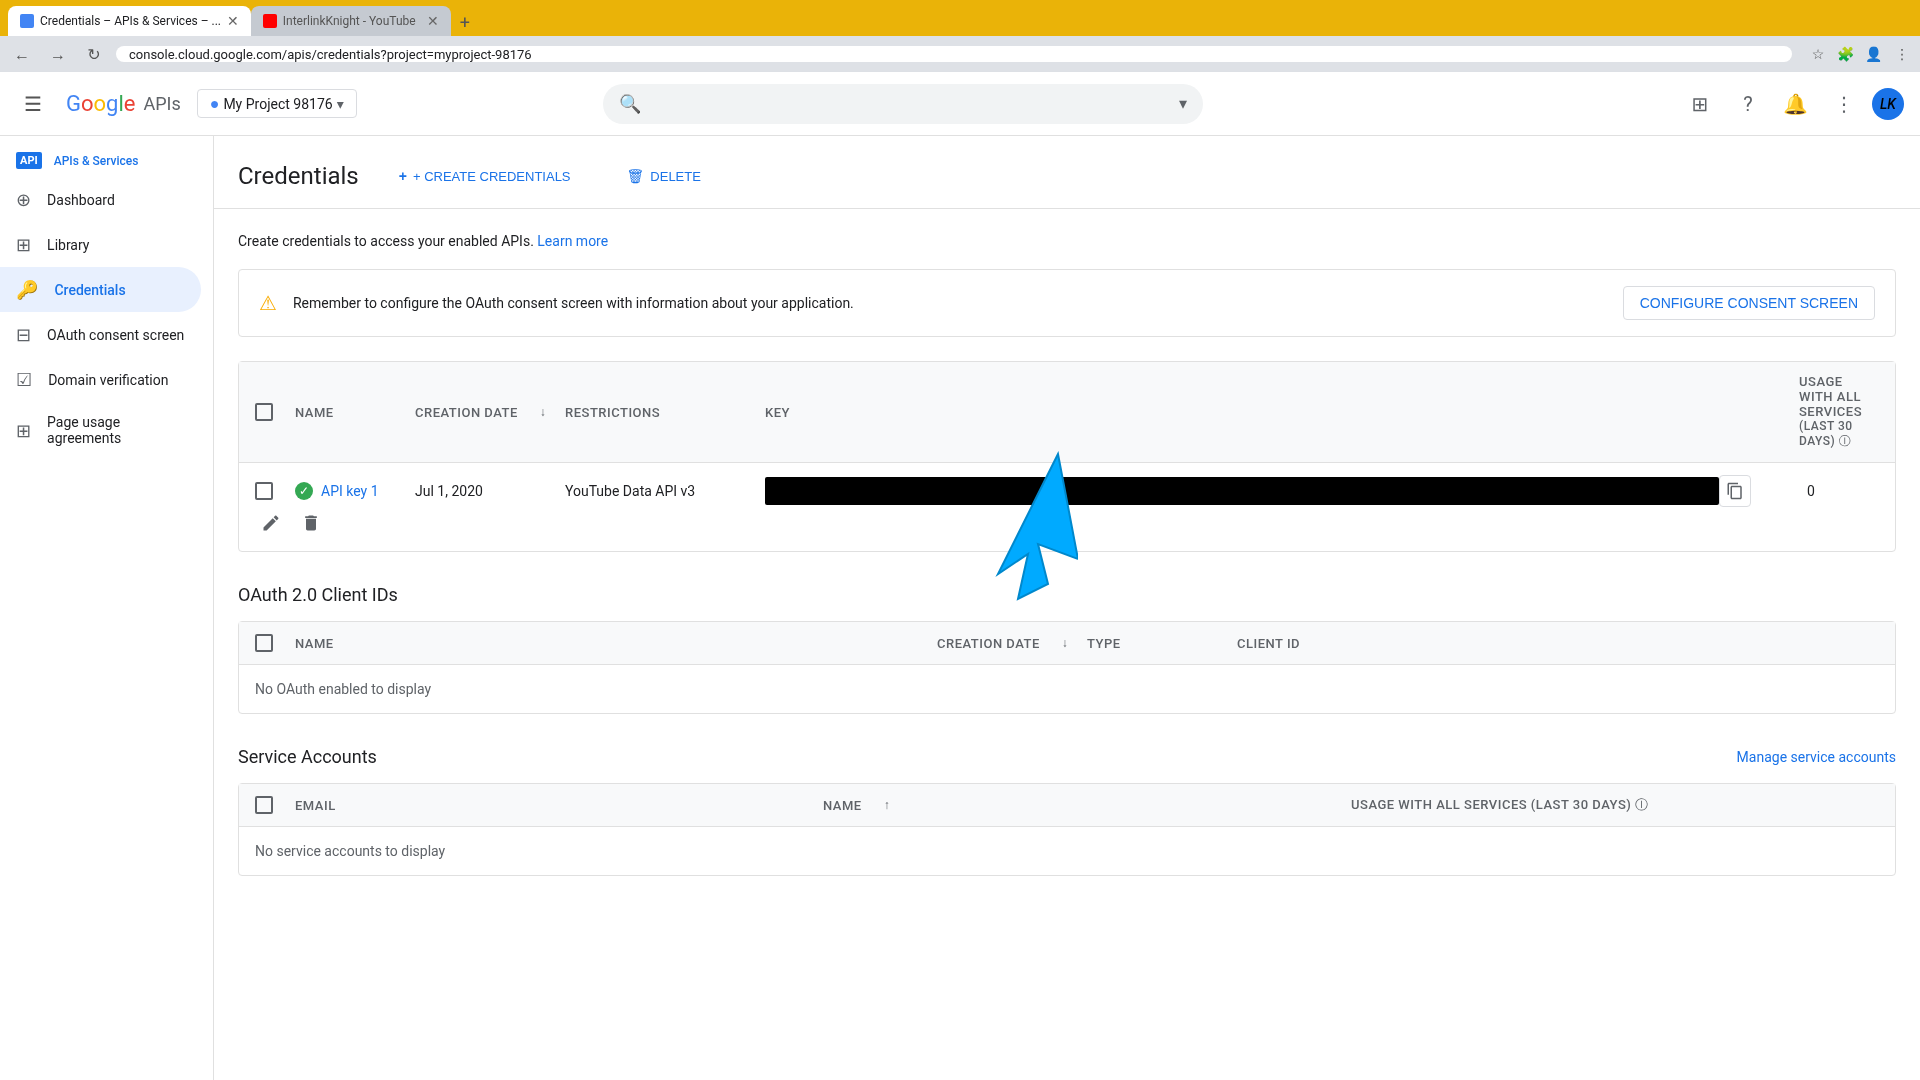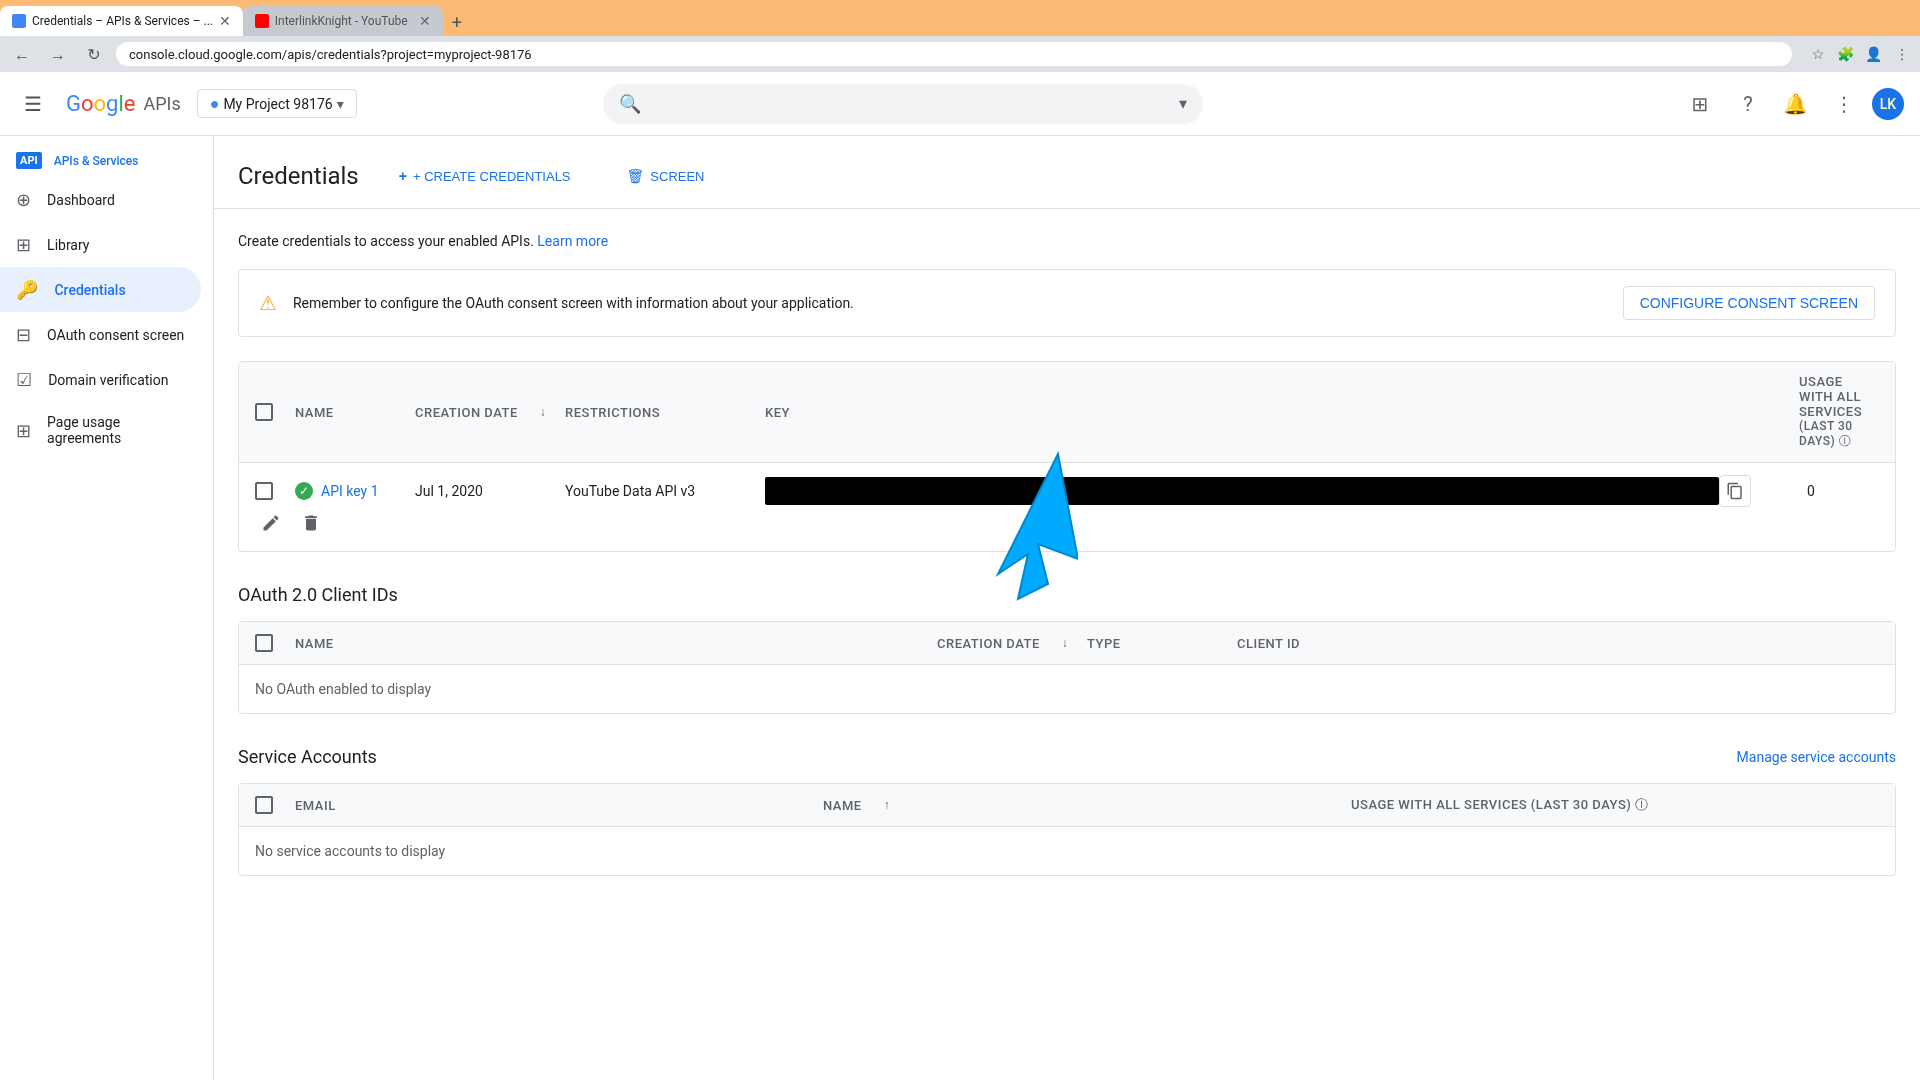--- a/index.html
+++ b/index.html
@@ -1,29 +1,29 @@
 <!DOCTYPE html>
 <html><head>
   <meta charset="utf-8">
   <style>
     * { margin: 0; padding: 0; box-sizing: border-box; }
     body { font-family: 'Roboto', Arial, sans-serif; background: #fff; font-size: 14px; color: #202124; overflow: hidden; }
 
     
     .browser-chrome { background: #dee1e6; height: 72px; }
-    .tab-bar { display: flex; align-items: flex-end; height: 36px; background: #fdba74; padding: 0 0; }
+    .tab-bar { display: flex; align-items: flex-end; height: 36px; background: #eab308; padding: 0 8px; }
     .tab { display: flex; align-items: center; background: #fff; border-radius: 8px 8px 0 0; padding: 0 12px; height: 30px; font-size: 12px; color: #202124; min-width: 200px; gap: 6px; }
     .tab.inactive { background: #c5cad1; color: #555; }
     .tab-favicon { width: 14px; height: 14px; background: #4285f4; border-radius: 2px; display: inline-block; }
     .tab-favicon.yt { background: #ff0000; }
     .tab-close { margin-left: auto; color: #666; cursor: pointer; font-size: 14px; }
     .new-tab { width: 28px; height: 28px; display: flex; align-items: center; justify-content: center; border-radius: 50%; color: #555; font-size: 18px; cursor: pointer; }
     .browser-toolbar { display: flex; align-items: center; height: 36px; background: #dee1e6; padding: 0 8px; gap: 8px; }
     .nav-btn { width: 28px; height: 28px; display: flex; align-items: center; justify-content: center; border-radius: 50%; color: #555; font-size: 16px; cursor: pointer; }
-    .address-bar { flex: 1; height: 24px; background: #fff; border-radius: 13px; display: flex; align-items: center; padding: 0 12px; font-size: 13px; color: #202124; border: 1px solid transparent; }
+    .address-bar { flex: 1; height: 16px; background: #fff; border-radius: 13px; display: flex; align-items: center; padding: 0 12px; font-size: 13px; color: #202124; border: 1px solid transparent; }
     .address-bar-icons { display: flex; gap: 8px; align-items: center; margin-left: 8px; color: #555; }
     .addr-icon { font-size: 14px; width: 20px; height: 20px; display: flex; align-items: center; justify-content: center; cursor: pointer; }
 
     
     .app { display: flex; flex-direction: column; height: calc(100vh - 72px); }
     .top-bar { height: 64px; background: #fff; display: flex; align-items: center; padding: 0 16px; border-bottom: 1px solid #e0e0e0; gap: 16px; box-shadow: 0 1px 2px rgba(0,0,0,0.1); }
     .hamburger { font-size: 20px; color: #555; cursor: pointer; padding: 8px; }
     .google-apis-logo { display: flex; align-items: center; gap: 8px; }
     .google-text { font-size: 22px; color: #4285f4; font-weight: 400; }
     .google-text span:nth-child(2) { color: #ea4335; }
@@ -32,21 +32,21 @@
     .google-text span:nth-child(5) { color: #34a853; }
     .google-text span:nth-child(6) { color: #ea4335; }
     .apis-text { font-size: 18px; color: #5f6368; font-weight: 400; }
     .project-selector { display: flex; align-items: center; gap: 4px; background: transparent; border: 1px solid #dadce0; border-radius: 4px; padding: 4px 12px; cursor: pointer; color: #202124; font-size: 14px; }
     .search-bar { flex: 1; max-width: 600px; display: flex; align-items: center; background: #f1f3f4; border-radius: 24px; padding: 0 16px; height: 40px; gap: 12px; margin: 0 auto; }
     .search-icon { color: #5f6368; font-size: 18px; }
     .search-input { flex: 1; border: none; background: transparent; outline: none; font-size: 14px; color: #202124; }
     .search-arrow { color: #5f6368; font-size: 16px; }
     .top-bar-right { display: flex; align-items: center; gap: 8px; margin-left: auto; }
     .icon-btn { width: 40px; height: 40px; display: flex; align-items: center; justify-content: center; border-radius: 50%; cursor: pointer; color: #5f6368; font-size: 20px; }
-    .avatar { width: 32px; height: 32px; background: #1a73e8; border-radius: 50%; display: flex; align-items: center; justify-content: center; color: #fef9c3; font-size: 14px; font-weight: 500; cursor: pointer; }
+    .avatar { width: 32px; height: 32px; background: #1a73e8; border-radius: 50%; display: flex; align-items: center; justify-content: center; color: #000000; font-size: 14px; font-weight: 500; cursor: pointer; font-style: italic; }
 
     .main-content { display: flex; flex: 1; overflow: hidden; }
 
     
     .sidebar { width: 214px; background: #fff; border-right: 1px solid #e0e0e0; overflow-y: auto; padding: 8px 0; flex-shrink: 0; }
     .api-badge { display: flex; align-items: center; gap: 12px; padding: 8px 16px; color: #1a73e8; font-size: 12px; font-weight: 500; }
     .api-box { background: #1a73e8; color: #fff; font-size: 11px; font-weight: 700; padding: 2px 4px; border-radius: 2px; }
     .sidebar-item { display: flex; align-items: center; gap: 16px; padding: 12px 16px; cursor: pointer; color: #202124; font-size: 14px; border-radius: 0 24px 24px 0; margin-right: 12px; }
     .sidebar-item.active { background: #e8f0fe; color: #1a73e8; font-weight: 500; }
     .sidebar-icon { font-size: 18px; color: #5f6368; }
@@ -196,21 +196,21 @@
 
     <div class="page-content">
       <div class="page-header">
         <h1 class="page-title">Credentials</h1>
         <button class="btn-create">
           <span style="font-weight:700;">+</span>
           <span style="font-size:13px; font-weight:500; color:#1a73e8;">+ CREATE CREDENTIALS</span>
         </button>
         <button class="btn-delete">
           <span>🗑</span>
-          <span style="font-size:13px; font-weight:500; color:#1a73e8;">SCREEN</span>
+          <span style="font-size:13px; font-weight:500; color:#1a73e8;">DELETE</span>
         </button>
       </div>
 
       <div class="page-body">
         <p class="info-text">
           <span>Create credentials to access your enabled APIs.</span>
           <a href="#" style="color:#1a73e8; text-decoration:none;">Learn more</a>
         </p>
 
         <div class="warning-banner">

